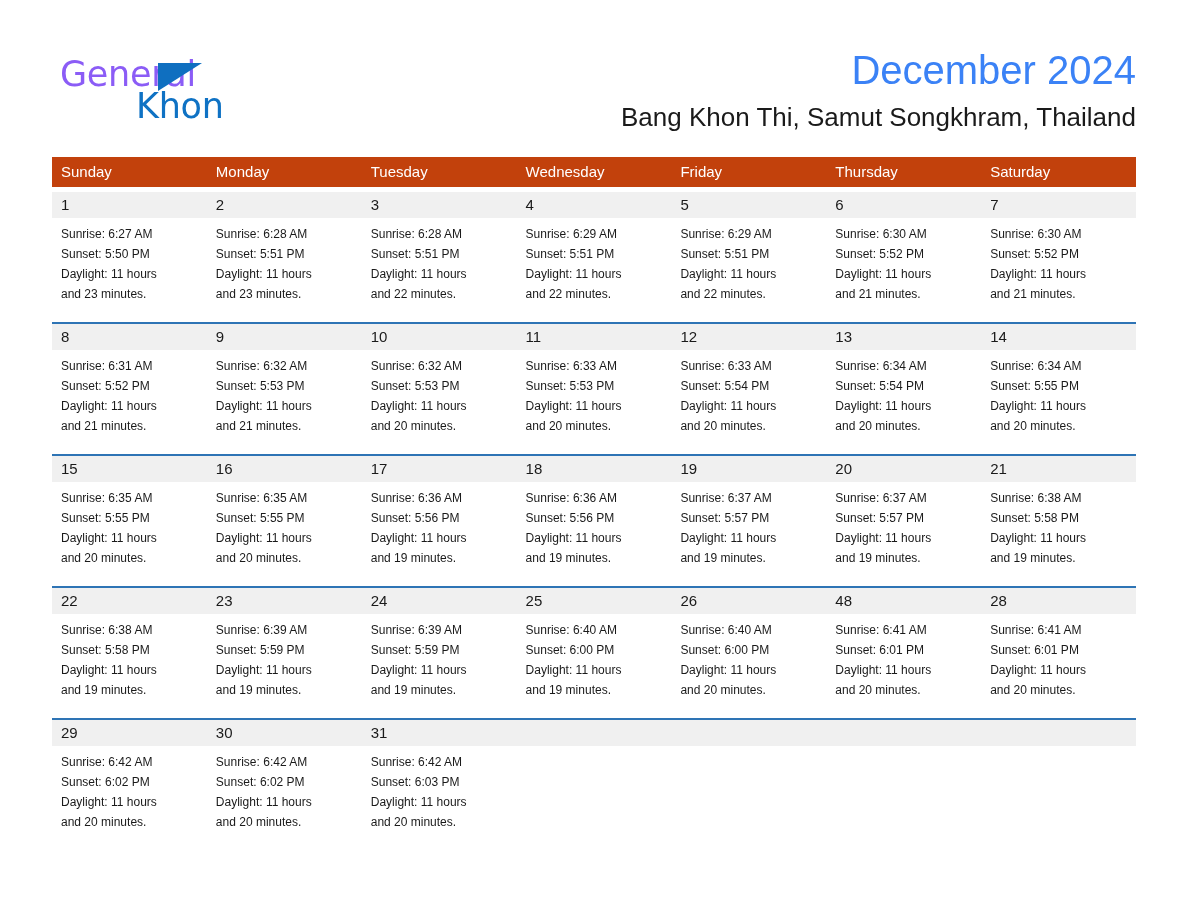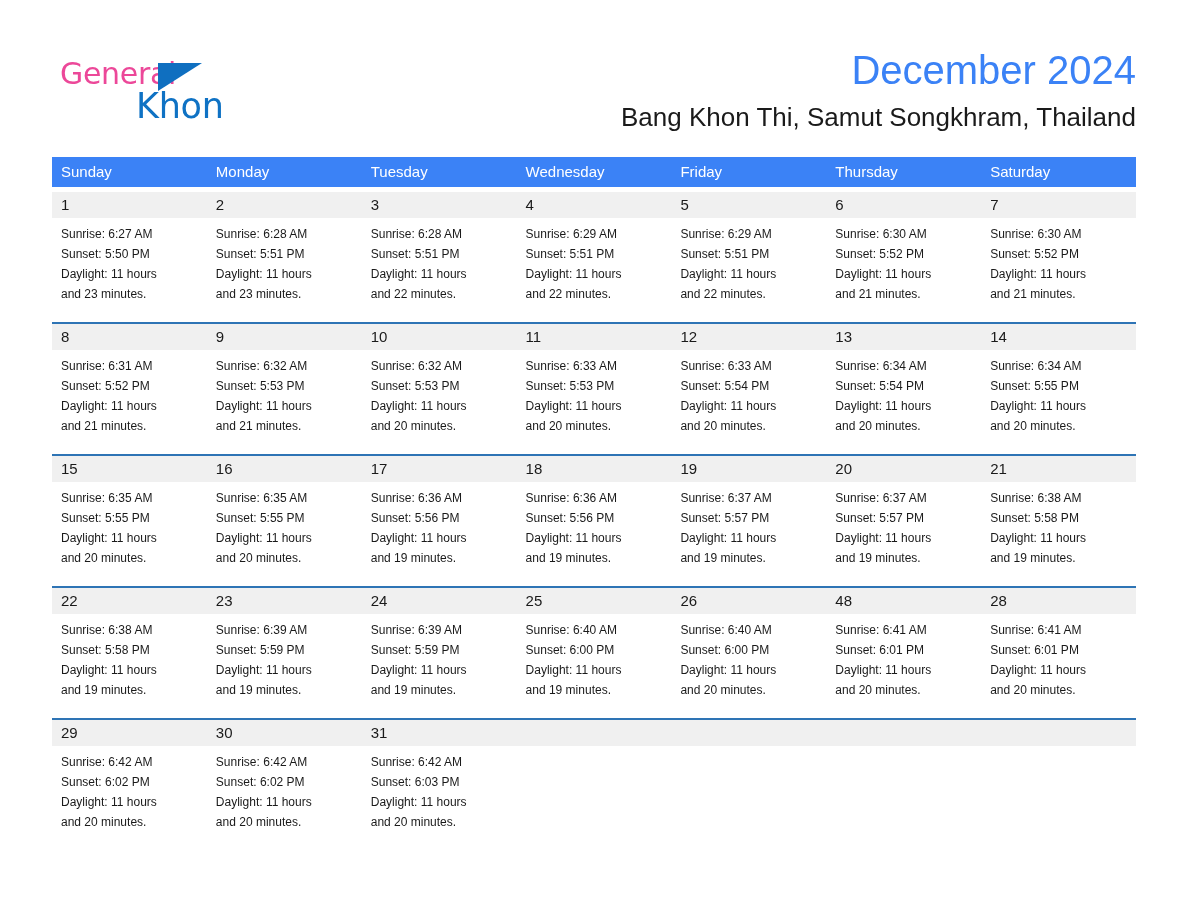--- a/index.html
+++ b/index.html
@@ -33,24 +33,24 @@
     position: absolute;
     left: 8px;
     top: 10px;
     width: 260px;
     height: 74px;
   }
   .logo-general {
     position: absolute;
     left: 0;
     top: 0;
-    font-size: 30px;
+    font-size: 35px;
     line-height: 40px;
     letter-spacing: -0.3px;
-    color: #ec4899;
+    color: #8b5cf6;
     font-family: "DejaVu Sans", sans-serif;
     font-weight: 400;
   }
   .logo-tri {
     position: absolute;
     left: 98px;
     top: 9px;
     width: 0;
     height: 0;
     border-left: 44px solid #0f6fc0;
@@ -94,21 +94,21 @@
   
   .calendar {
     position: absolute;
     left: 52px;
     top: 157px;
     width: 1084px;
   }
   .weekhead {
     display: flex;
     width: 100%;
-    background: #3b82f6;
+    background: #c2410c;
     height: 30px;
   }
   .weekhead .dow {
     flex: 1 1 0;
     min-width: 0;
     color: #ffffff;
     font-size: 15px;
     line-height: 30px;
     padding-left: 9px;
     box-sizing: border-box;

